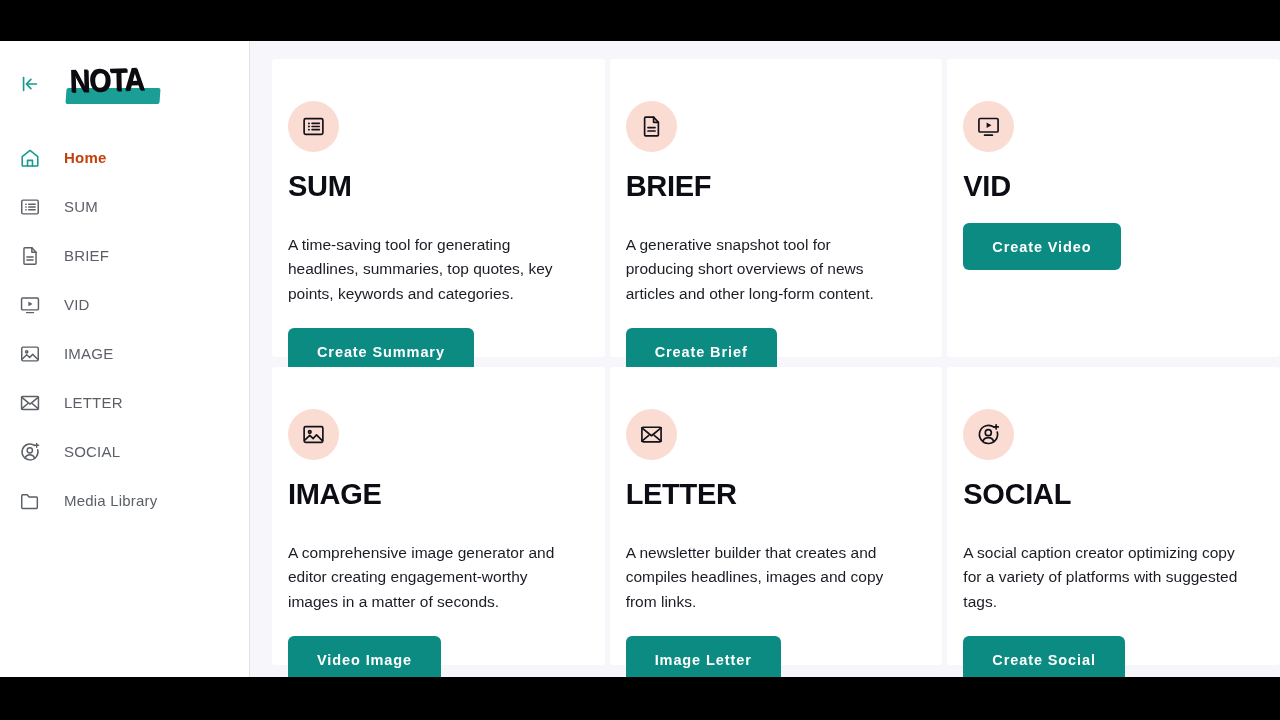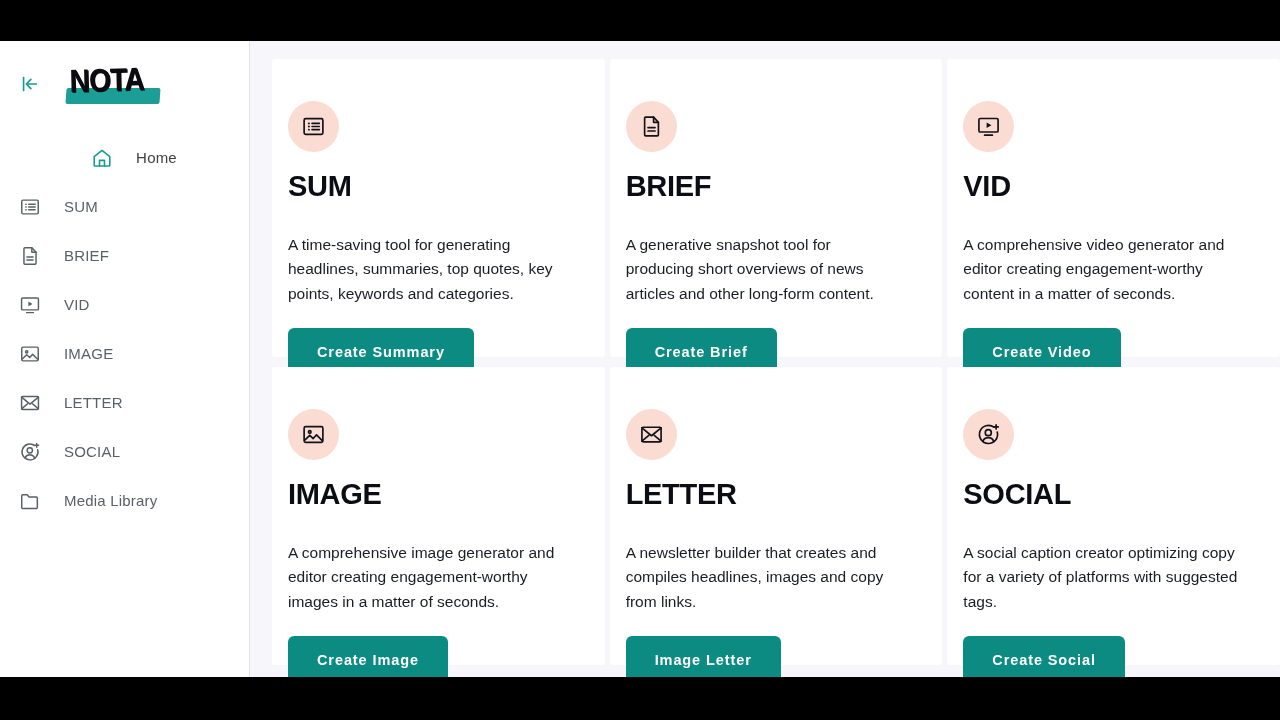--- a/index.html
+++ b/index.html
@@ -90,21 +90,21 @@
     color: #5b5f66;
     font-size: 15px;
     cursor: pointer;
     text-decoration: none;
   }
   .nav-item .nav-icon {
     width: 24px; height: 24px;
     display: flex; align-items: center; justify-content: center;
     flex: 0 0 24px;
   }
-  .nav-item.active { color: #404040; font-weight: 400; justify-content: center; }
+  .nav-item.active { color: #c2410c; font-weight: 700; }
   .nav-item.active .nav-icon { color: #17998f; }
   .nav-label { line-height: 1; letter-spacing: .2px; }
 
   
   .main {
     flex: 1;
     position: relative;
     padding: 0;
     overflow: hidden;
   }
@@ -317,35 +317,34 @@
 
         <section class="card">
           <div class="card-icon">
             <svg width="25" height="25" viewBox="0 0 24 24" fill="none" stroke="currentColor" stroke-width="1.6" stroke-linecap="round" stroke-linejoin="round">
               <rect x="2.8" y="4.3" width="18.4" height="13" rx="1.3"></rect>
               <path d="M10.2 8.2l4.6 2.6-4.6 2.6z" fill="currentColor" stroke="none"></path>
               <path d="M8.2 20.3h7.6"></path>
             </svg>
           </div>
           <h2 class="card-title">VID</h2>
-          <p class="card-desc">A comprehensive video generator and editor creating engagement-worthy content in a matter of seconds.</p>
           <button class="card-btn">Create Video</button>
         </section>
 
         <section class="card">
           <div class="card-icon">
             <svg width="25" height="25" viewBox="0 0 24 24" fill="none" stroke="currentColor" stroke-width="1.6" stroke-linecap="round" stroke-linejoin="round">
               <rect x="3" y="4.5" width="18" height="15" rx="1.4"></rect>
               <circle cx="8.4" cy="9.6" r="1.25"></circle>
               <path d="M3.6 17.4l4.8-4.6 3.3 3.1 3.2-3.5 5.5 5.4"></path>
             </svg>
           </div>
           <h2 class="card-title">IMAGE</h2>
           <p class="card-desc">A comprehensive image generator and editor creating engagement-worthy images in a matter of seconds.</p>
-          <button class="card-btn">Create Image</button>
+          <button class="card-btn">Video Image</button>
         </section>
 
         <section class="card">
           <div class="card-icon">
             <svg width="25" height="25" viewBox="0 0 24 24" fill="none" stroke="currentColor" stroke-width="1.6" stroke-linecap="round" stroke-linejoin="round">
               <rect x="2.8" y="5" width="18.4" height="14" rx="1.2"></rect>
               <path d="M2.8 5.6l9.2 7.6 9.2-7.6"></path>
               <path d="M2.8 18.4l6.6-5.6M21.2 18.4l-6.6-5.6"></path>
             </svg>
           </div>

